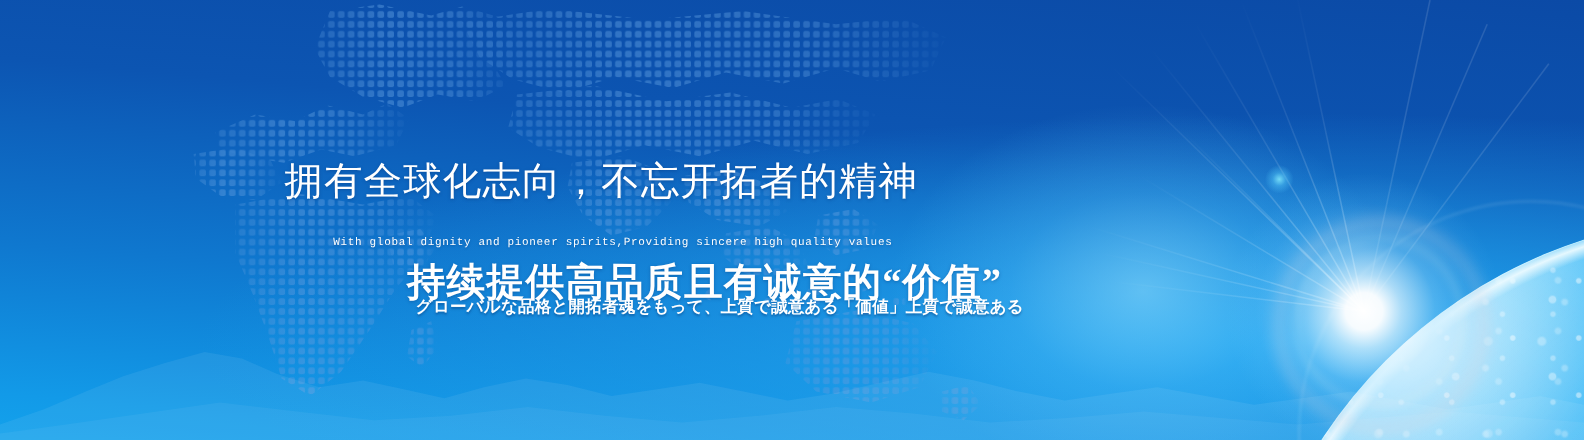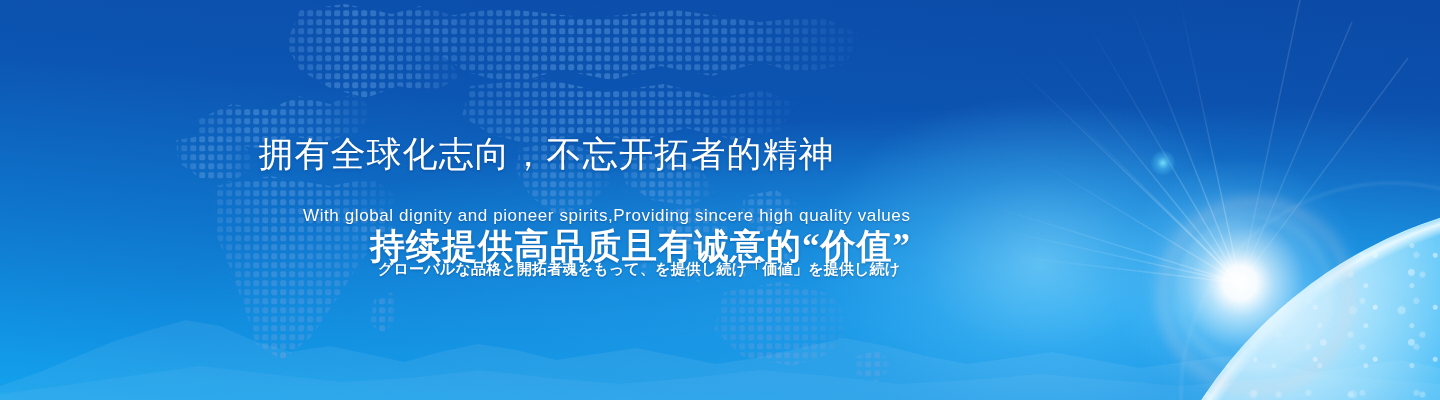--- a/index.html
+++ b/index.html
@@ -125,42 +125,42 @@
     pointer-events: none;
   }
   .rays { position: absolute; left: 0; top: 0; width: 1440px; height: 400px; pointer-events: none; }
   .rays svg { display: block; }
 
   
   .mountains { position: absolute; left: 0; bottom: 0; width: 1440px; height: 110px; pointer-events: none; }
   .mountains svg { display: block; width: 100%; height: 100%; }
 
   
-  .copy { position: absolute; left: 0; top: 0; width: 1440px; height: 320px; }
+  .copy { position: absolute; left: 0; top: 10px; width: 1440px; height: 320px; }
 
   .headline {
     position: absolute;
     left: 200px; top: 86px;
     color: #ffffff;
     font-family: "Liberation Serif", "DejaVu Serif", serif;
     font-weight: 400;
     font-size: 35px;
     line-height: 46px;
     letter-spacing: 1px;
     text-shadow: 0 1px 3px rgba(0,40,100,.35);
     white-space: pre;
   }
   .headline .line2 { display: block; padding-left: 170px; font-weight: bold; }
 
   .subtitle-en {
     position: absolute;
     left: 303px; top: 206px;
     color: #ffffff;
-    font-family: Liberation Sans, sans-serif;
-    font-size: 17px;
+    font-family: Liberation Mono, monospace;
+    font-size: 10px;
     letter-spacing: .6px;
     white-space: pre;
     text-shadow: 0 1px 2px rgba(0,40,100,.35);
   }
 
   .subtitle-ja {
     position: absolute;
     left: 378px; top: 260px;
     color: #ffffff;
     font-family: "DejaVu Sans", "Liberation Sans", sans-serif;
@@ -274,16 +274,16 @@
   </div>
 
   <div class="copy">
     <div class="headline">
       <span>拥有全球化志向，不忘开拓者的精神</span>
       <span class="line2">持续提供高品质且有诚意的“价值”</span>
     </div>
 
     <div class="subtitle-en">With global dignity and pioneer spirits,Providing sincere high quality values</div>
 
-    <div class="subtitle-ja">グローバルな品格と開拓者魂をもって、を提供し続け「価値」を提供し続け</div>
+    <div class="subtitle-ja">グローバルな品格と開拓者魂をもって、上質で誠意ある「価値」上質で誠意ある</div>
   </div>
 
 </div>
 
 </body></html>

